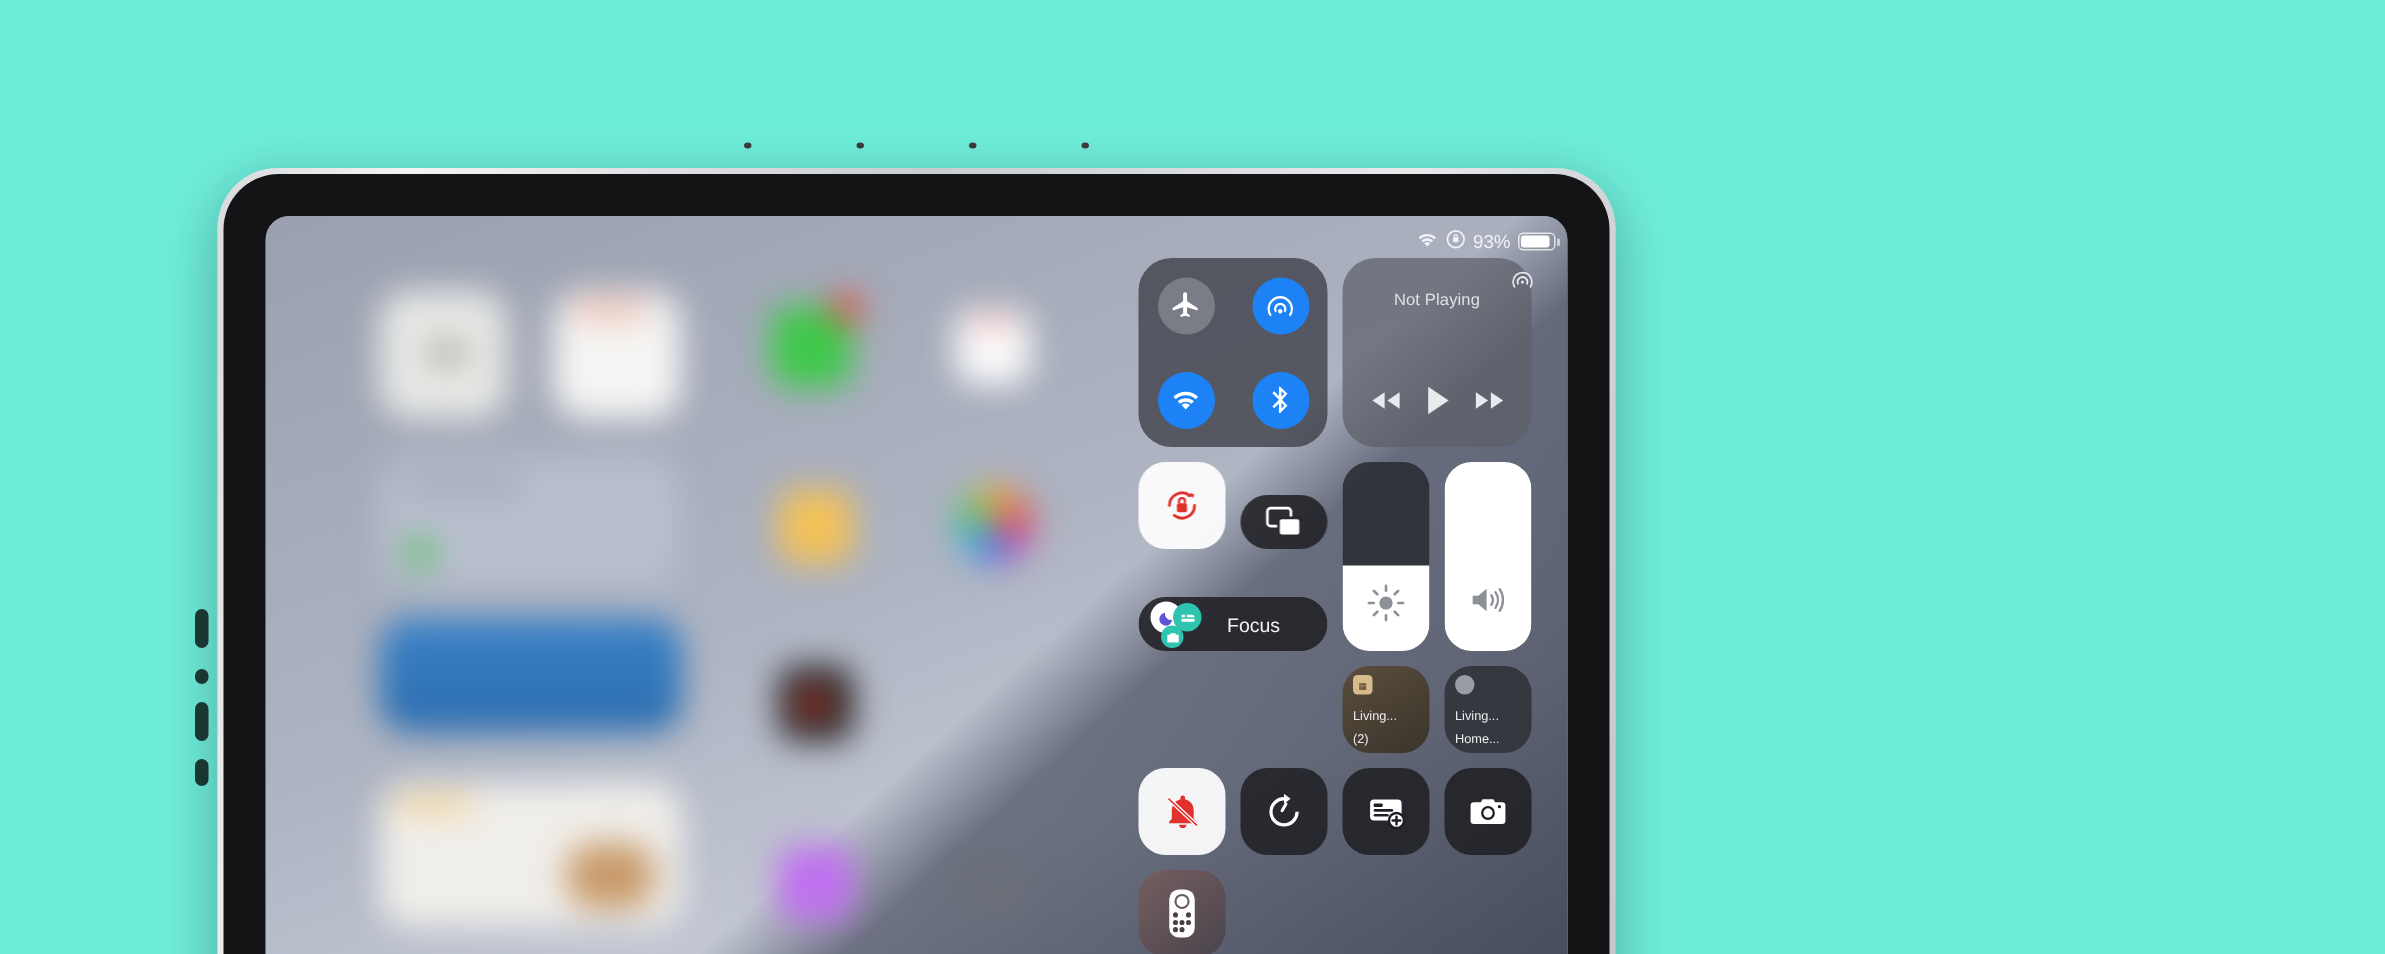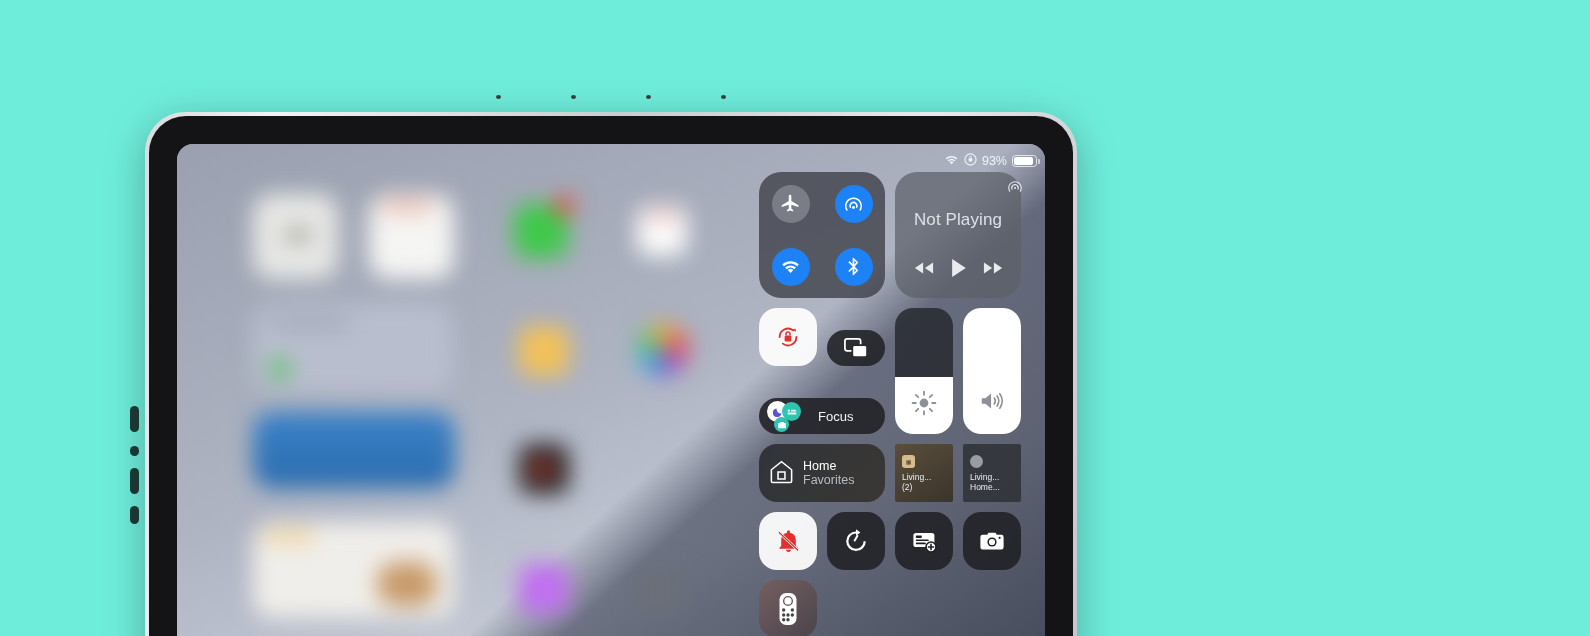--- a/index.html
+++ b/index.html
@@ -71,21 +71,21 @@
      background: rgba(60,62,70,.78); border-radius:22px; }
   .cbtn { width:38px;height:38px;border-radius:50%; display:flex;align-items:center;justify-content:center; }
   .cbtn.off { background:#7a7d86; }
   .cbtn.on  { background:#1d82f5; }
   .cbtn svg { width:21px;height:21px;fill:#fff; }
 
   
   #media { grid-column:3/5; grid-row:1/3;
      background: rgba(92,95,104,.72); border-radius:22px; padding:10px;
      display:flex; flex-direction:column; align-items:center; justify-content:space-between;}
-  #media .mtitle { color:#dfe1e6; font-size:17px; margin-top:28px; letter-spacing:.1px;}
+  #media .mtitle { color:#dfe1e6; font-size:11px; margin-top:12px; letter-spacing:.1px;}
   #media .mctl { display:flex; align-items:center; gap:16px; width:100%; justify-content:center; margin-bottom:6px;}
   #media .mctl svg { fill:#e9eaee; }
   .airplay { position:absolute; top:6px; right:8px; width:16px; height:16px; }
   .airplay svg { width:16px;height:16px; fill:#e9eaee; }
 
   
   .slider { grid-row:3/5; border-radius:18px; position:relative; overflow:hidden;
             display:flex; align-items:flex-end; justify-content:center; }
   .slider .track { position:absolute; inset:0; background: rgba(35,37,42,.80); }
   .slider .fill  { position:absolute; left:0; right:0; bottom:0; background:#ffffff; }
@@ -103,21 +103,21 @@
   .fi svg { width:12px;height:12px; }
   #focus .flabel { color:#f2f3f5; font-size:13px; }
 
   
   #home { grid-column:1/3; border-radius:18px; display:flex; align-items:center;
           gap:8px; padding-left:9px;
           background: linear-gradient(120deg, rgba(40,44,48,.88), rgba(52,48,42,.88)); }
   #home .hico svg { width:27px;height:27px; fill:none; stroke:#fff; stroke-width:1.6; }
   #home .htxt b { display:block; color:#fff; font-size:12.5px; font-weight:400; }
   #home .htxt s { display:block; color:#b9bcc2; font-size:12.5px; text-decoration:none; }
-  .acc { border-radius:2px; padding:6px 6px 5px 7px; display:flex; flex-direction:column; justify-content:center;}
+  .acc { border-radius:18px; padding:6px 6px 5px 7px; display:flex; flex-direction:column; justify-content:space-between;}
   .acc .abadge { width:13px;height:13px;border-radius:3px; margin-bottom:4px; }
   .acc .abadge.lamp { border-radius:50%; background:#9a9ca3; }
   .acc .abadge.pad { background:#d8bb8c; display:flex;align-items:center;justify-content:center;font-size:6px;color:#4a3c22;}
   .acc .atxt { color:#eceef1; font-size:8.5px; line-height:10px; }
 
   
   .ubtn { border-radius:18px; display:flex; align-items:center; justify-content:center; }
   .ubtn svg { width:26px; height:26px; }
   #silent { background: rgba(255,255,255,.93); }
   #silent svg { fill:#e0312c; width:25px;height:25px;}
@@ -306,32 +306,20 @@
             </span>
             <span class="fi w">
               <svg viewBox="0 0 14 14">
                   <path d="M5 3.6h4v1.2h2.4v6H2.6v-6H5zm1.2 0h1.6v1.2H6.2z" fill="#fff"></path>
                 </svg>
             </span>
           </span>
           <span class="flabel">Focus</span>
         </div>
 
-        <div id="home" style="grid-row:5/6;">
-          <span class="hico">
-            <svg viewBox="0 0 28 28">
-                <path d="M3.5 12.2 14 3.8l10.5 8.4V24a1.4 1.4 0 0 1-1.4 1.4H4.9A1.4 1.4 0 0 1 3.5 24z"></path>
-                <path d="M10.4 14.6h7.2v7.2h-7.2z"></path>
-              </svg>
-          </span>
-          <span class="htxt">
-            <b>Home</b>
-            <s>Favorites</s>
-          </span>
-        </div>
 
         <div class="acc" style="grid-column:3/4;grid-row:5/6;background:linear-gradient(150deg,#5a4e3c,#3a342c);">
           <span class="abadge pad">▦</span>
           <span class="atxt">Living...</span>
           <span class="atxt">(2)</span>
         </div>
 
         <div class="acc" style="grid-column:4/5;grid-row:5/6;background:rgba(48,50,56,.88);">
           <span class="abadge lamp"></span>
           <span class="atxt">Living...</span>

